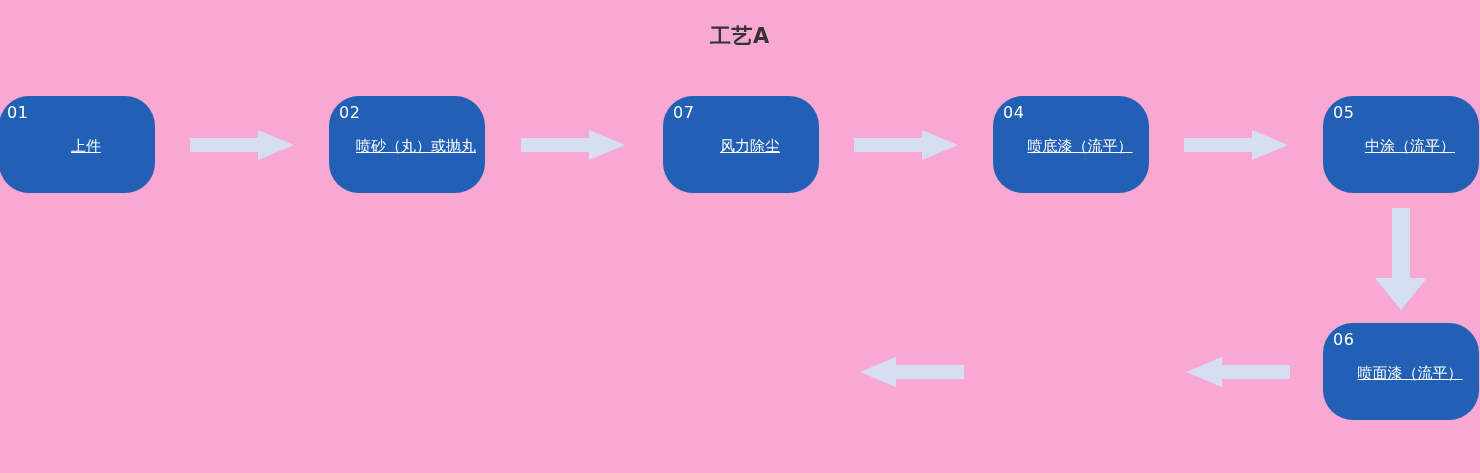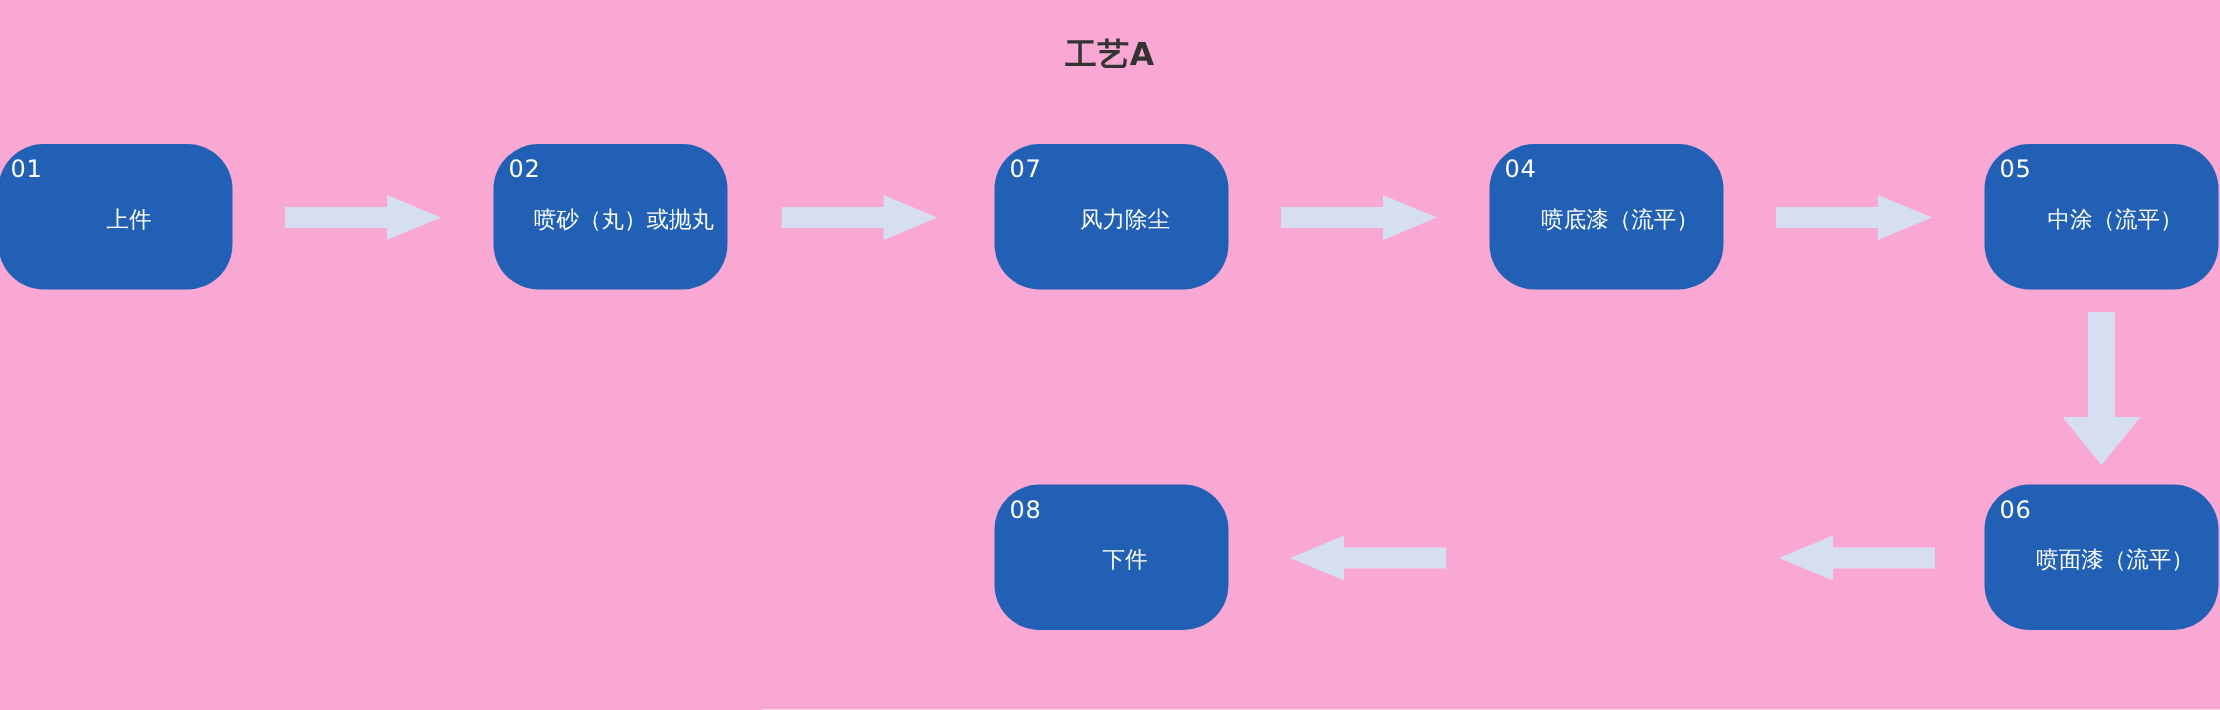--- a/index.html
+++ b/index.html
@@ -61,20 +61,21 @@
     align-items: center;
     justify-content: center;
     padding-left: 18px;
     padding-top: 4px;
     box-sizing: border-box;
     font-size: 15px;
     color: #ffffff;
     text-align: center;
     line-height: 1.3;
     white-space: nowrap;
+    text-decoration: underline;
   }
 
   
   .step-box.clip-left .step-num { left: 8px; }
 
   
   .arrow {
     position: absolute;
   }
   .arrow svg { display: block; }
@@ -134,24 +135,20 @@
     <span class="step-num">05</span>
     <span class="step-label">中涂（流平）</span>
   </div>
 
   <div class="arrow" style="left:1375px; top:208px;">
     <svg width="52" height="102" viewBox="0 0 52 102" xmlns="http://www.w3.org/2000/svg">
       <polygon points="17,0 35,0 35,70 52,70 26,102 0,70 17,70" fill="#d5dff1"></polygon>
     </svg>
   </div>
 
-  <div class="step-box" style="left:663px; top:323px; width:156px; height:97px;">
-    <span class="step-num">08</span>
-    <span class="step-label">下件</span>
-  </div>
 
   <div class="arrow" style="left:860px; top:357px;">
     <svg width="104" height="30" viewBox="0 0 104 30" xmlns="http://www.w3.org/2000/svg">
       <polygon points="104,8 36,8 36,0 0,15 36,30 36,22 104,22" fill="#d5dff1"></polygon>
     </svg>
   </div>
 
 
   <div class="arrow" style="left:1186px; top:357px;">
     <svg width="104" height="30" viewBox="0 0 104 30" xmlns="http://www.w3.org/2000/svg">

